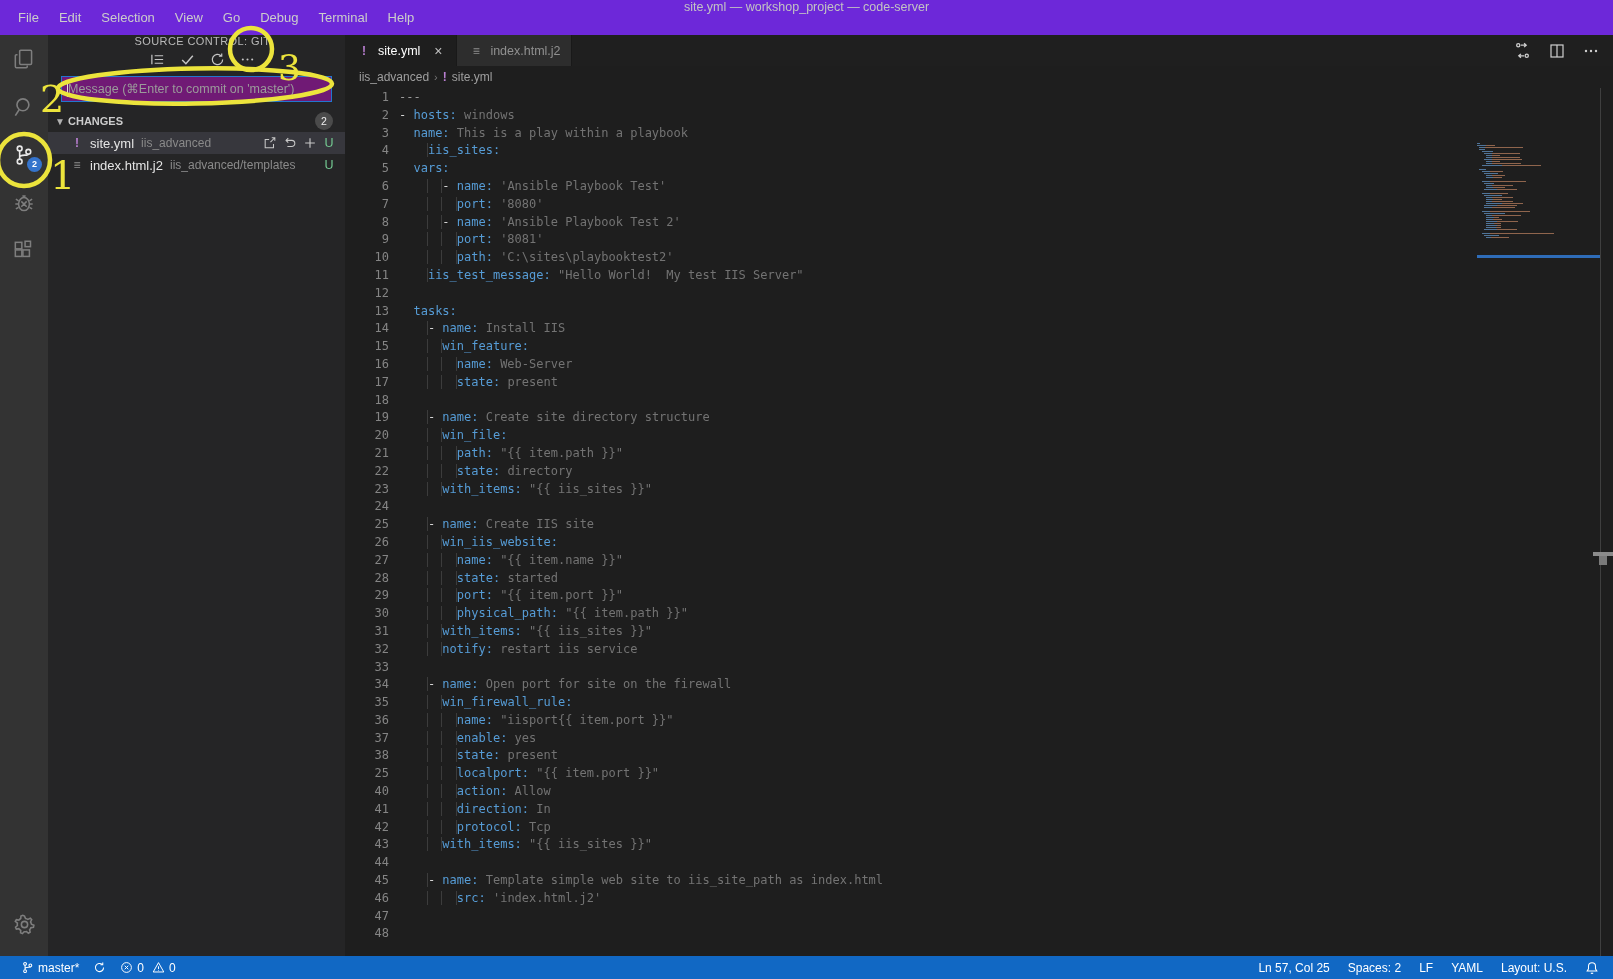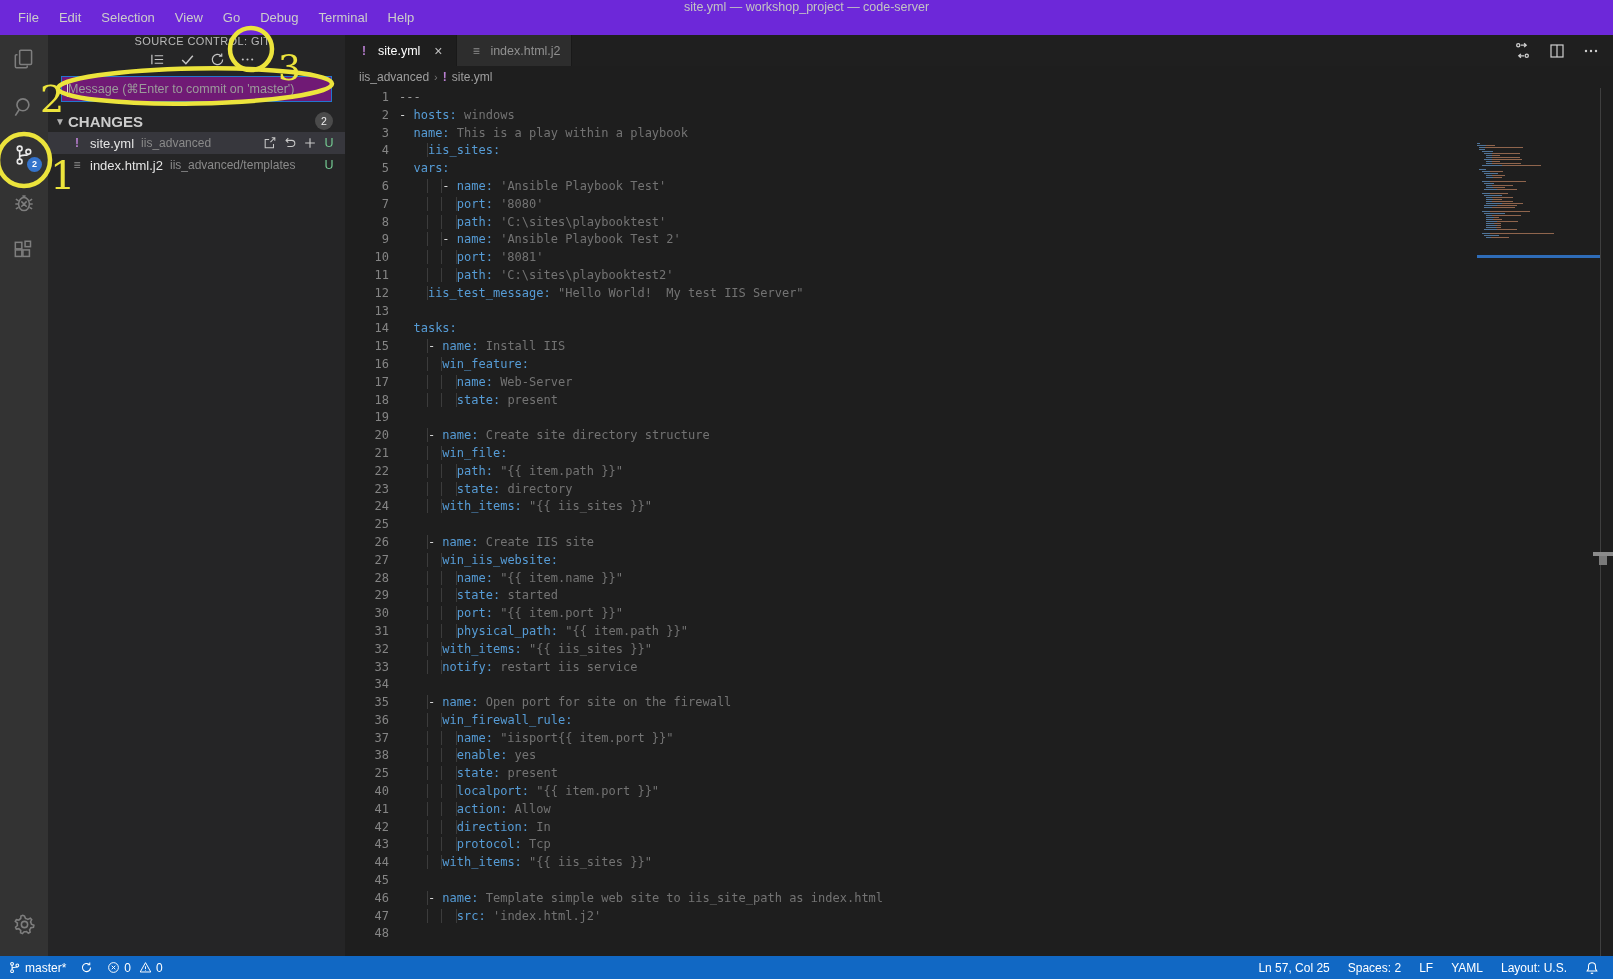--- a/index.html
+++ b/index.html
@@ -30,21 +30,21 @@
   .sb-title { font-size:11px; letter-spacing:.4px; color:#b8b8b8; flex:1; white-space:nowrap; }
   .sb-actions { display:flex; gap:8px; align-items:center; color:#c5c5c5; }
   .sb-actions .act { width:22px; height:22px; display:flex; align-items:center; justify-content:center; }
   .commit-box { position:relative; margin:6px 13px 8px 13px; }
   .commit-input { width:271px; height:26px; background:#701a75; border:1px solid #2277cf; color:#cccccc;
     font-size:12.5px; padding:0 6px; outline:none; font-family:"Liberation Sans",sans-serif; }
   .commit-input::placeholder { color:#9b9b9b; }
   .caret { position:absolute; left:6px; top:5px; width:1px; height:16px; background:#e0e0e0; }
   .section-row { height:22px; display:flex; align-items:center; padding:0 12px 0 4px; }
   .chev { width:16px; text-align:center; color:#b0b0b0; font-size:10px; }
-  .section-label { font-size:15px; font-weight:bold; color:#cccccc; flex:1; }
+  .section-label { font-size:11px; font-weight:bold; color:#cccccc; flex:1; }
   .count-badge { min-width:18px; height:18px; border-radius:50%; background:#4b4b4b; color:#efefef;
     font-size:10.5px; line-height:18px; text-align:center; }
   .file-row { height:22px; display:flex; align-items:center; padding:0 10px 0 20px; font-size:13px; position:relative; }
   .file-row.selected { background:#37373d; }
   .f-icon { width:18px; text-align:center; margin-right:4px; font-weight:bold; font-size:12px; }
   .f-icon.excl { color:#b97fd1; }
   .f-icon.lines { color:#8f8f8f; font-weight:normal; }
   .f-name { color:#e4e4e4; margin-right:7px; white-space:nowrap; }
   .f-path { color:#8a8a8a; font-size:12px; flex:1; white-space:nowrap; overflow:hidden; }
   .f-actions { display:flex; gap:6px; align-items:center; color:#c8c8c8; margin-right:6px; }
@@ -77,21 +77,21 @@
   .minimap { position:absolute; left:1132px; top:20px; width:123px; height:840px; }
   .mm-line { position:absolute; height:1.4px; opacity:.9; }
   .mm-cursor { position:absolute; left:0; top:111px; width:123px; height:3px; background:#2e6cb8; }
   .scroll-strip { position:absolute; left:1255px; top:53px; width:13px; height:868px; border-left:1px solid #3f3f3f; }
   .ruler-marker-h { position:absolute; left:1248px; top:517px; width:20px; height:4px; background:#8b8b8b; }
   .ruler-marker-v { position:absolute; left:1254px; top:521px; width:8px; height:9px; background:#7a7a7a; }
 
   
   .statusbar { position:absolute; left:0; top:956px; width:1613px; height:23px; background:#1168c4;
     color:#ffffff; display:flex; align-items:center; font-size:12px; }
-  .sb-left { display:flex; align-items:center; gap:14px; padding-left:8px; flex:1; }
+  .sb-left { display:flex; align-items:center; gap:14px; padding-left:21px; flex:1; }
   .sb-right { display:flex; align-items:center; gap:18px; padding-right:14px; }
   .sb-item { display:flex; align-items:center; gap:4px; white-space:nowrap; }
 
   
   .annotations { position:absolute; left:0; top:0; width:1613px; height:979px; pointer-events:none; }
   svg.icon { display:block; }
 </style>
 </head>
 <body>
 
@@ -336,21 +336,20 @@
           <div class="ln">48</div>
         </div>
       <div class="code">
           <div class="cl"><span class="tk-doc">---</span></div>
           <div class="cl"><span class="tk-dash">- </span><span class="tk-key">hosts:</span><span class="tk-val"> windows</span></div>
           <div class="cl"><span class="ind">  </span><span class="tk-key">name:</span><span class="tk-val"> This is a play within a playbook</span></div>
           <div class="cl"><span class="ind">    </span><span class="tk-key">iis_sites:</span></div>
           <div class="cl"><span class="ind">  </span><span class="tk-key">vars:</span></div>
           <div class="cl"><span class="ind">      </span><span class="tk-dash">- </span><span class="tk-key">name:</span><span class="tk-val"> 'Ansible Playbook Test'</span></div>
           <div class="cl"><span class="ind">        </span><span class="tk-key">port:</span><span class="tk-val"> '8080'</span></div>
-          <div class="cl"><span class="ind">        </span><span class="tk-key">path:</span><span class="tk-val"> 'C:\sites\playbooktest'</span></div>
           <div class="cl"><span class="ind">      </span><span class="tk-dash">- </span><span class="tk-key">name:</span><span class="tk-val"> 'Ansible Playbook Test 2'</span></div>
           <div class="cl"><span class="ind">        </span><span class="tk-key">port:</span><span class="tk-val"> '8081'</span></div>
           <div class="cl"><span class="ind">        </span><span class="tk-key">path:</span><span class="tk-val"> 'C:\sites\playbooktest2'</span></div>
           <div class="cl"><span class="ind">    </span><span class="tk-key">iis_test_message:</span><span class="tk-val"> "Hello World!  My test IIS Server"</span></div>
           <div class="cl"></div>
           <div class="cl"><span class="ind">  </span><span class="tk-key">tasks:</span></div>
           <div class="cl"><span class="ind">    </span><span class="tk-dash">- </span><span class="tk-key">name:</span><span class="tk-val"> Install IIS</span></div>
           <div class="cl"><span class="ind">      </span><span class="tk-key">win_feature:</span></div>
           <div class="cl"><span class="ind">        </span><span class="tk-key">name:</span><span class="tk-val"> Web-Server</span></div>
           <div class="cl"><span class="ind">        </span><span class="tk-key">state:</span><span class="tk-val"> present</span></div>

